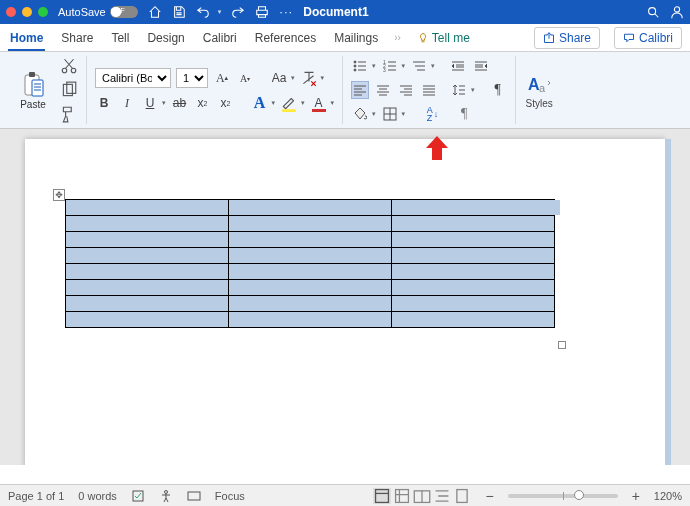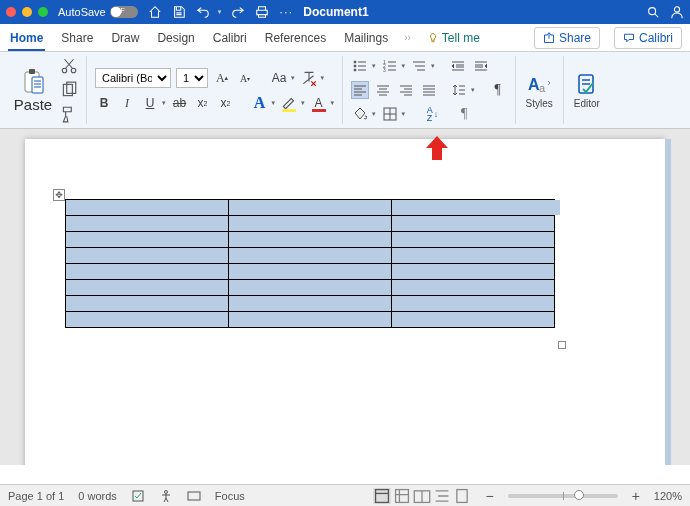--- a/index.html
+++ b/index.html
@@ -34,21 +34,21 @@
   .big-icon-col{ display:flex; flex-direction:column; align-items:center; gap:0; font-size:10px; color:#444; padding:0 2px; cursor:pointer; justify-content:center;}
   .big-icon-col svg{ width:26px; height:26px;}
   .font-select, .size-select{ height:20px; border:1px solid #bbb; font-size:11px; background:#fff; padding:1px 2px;}
   .font-select{width:76px;} .size-select{width:32px;}
   .btn-sm{ width:18px; height:18px; display:inline-flex; align-items:center; justify-content:center; cursor:pointer; color:#444; font-size:12px;}
   .btn-sm.active{ background:#c8d7ee; border:1px solid #9cb3d8;}
   .caret{ font-size:7px; color:#666; margin-left:-2px;}
   
   .paste-col{ display:flex; flex-direction:column; align-items:center; gap:0; width:38px;}
   .paste-col svg{ width:24px; height:28px;}
-  .paste-label{font-size:15px;}
+  .paste-label{font-size:10px;}
   .clip-side{ display:flex; flex-direction:column; gap:6px; margin-left:2px;}
   
   .para-row svg{ width:14px; height:14px;}
   
   .canvas-area{ background:#E7E7E7; height:336px; overflow:hidden; position:relative; display:flex; justify-content:center; padding-top:10px;}
   .page{ background:#fff; width:640px; height:330px; box-shadow:0 0 6px rgba(0,0,0,.25); position:relative; padding:60px 30px;}
   .sel-handle{ position:absolute; width:12px; height:12px; border:1px solid #888; background:#fff; font-size:9px; text-align:center; line-height:10px; color:#555;}
   .doc-table{ border-collapse:collapse; width:490px; margin-left:10px;}
   .doc-table td{ border:1px solid #000; height:16px; background:#B8CCE4;}
   .tr-sel td { position:relative;}
@@ -124,21 +124,21 @@
           <circle cx="8" cy="5" r="3"></circle>
           <path d="M2 15 A6 6 0 0 1 14 15"></path>
         </svg>
       </span>
   </div>
 </div>
 
 <div class="tabs">
   <span class="tab active">Home</span>
   <span class="tab">Share</span>
-  <span class="tab">Draw</span>
+  <span class="tab">Tell</span>
   <span class="tab">Design</span>
   <span class="tab">Calibri</span>
   <span class="tab">References</span>
   <span class="tab">Mailings</span>
   <span class="arrows">››</span>
   <span class="tell-me">
     <svg class="bulb" viewBox="0 0 16 16">
         <path d="M8 2 A4 4 0 0 1 10 9 V11 H6 V9 A4 4 0 0 1 8 2 Z M6 13 H10"></path>
       </svg>
     <span>Tell me</span>
@@ -341,30 +341,20 @@
       <svg viewBox="0 0 26 26">
           <text x="2" y="18" font-size="16" font-family="serif" fill="#175ABD" font-weight="700">A</text>
           <text x="13" y="20" font-size="11" font-family="serif" fill="#888">a</text>
           <path d="M22 9 L24 11 L22 13" stroke="#888" fill="none"></path>
         </svg>
       <span>Styles</span>
     </div>
   </div>
 
 
-  <div class="group" style="align-items:center; border-right:none;">
-    <div class="big-icon-col">
-      <svg viewBox="0 0 26 26" fill="none" stroke="#175ABD" stroke-width="1.6">
-          <rect x="5" y="3" width="14" height="18" rx="2"></rect>
-          <path d="M8 8 H16 M8 12 H16"></path>
-          <path d="M9 17 L12 20 L19 11" stroke="#2a8" stroke-width="2"></path>
-        </svg>
-      <span>Editor</span>
-    </div>
-  </div>
 </div>
 
 <div class="red-arrow">
   <svg viewBox="0 0 30 30">
       <path d="M15 2 L26 14 L20 14 L20 26 L10 26 L10 14 L4 14 Z" fill="#E52620"></path>
     </svg>
 </div>
 
 <div class="canvas-area">
   <div class="page">

